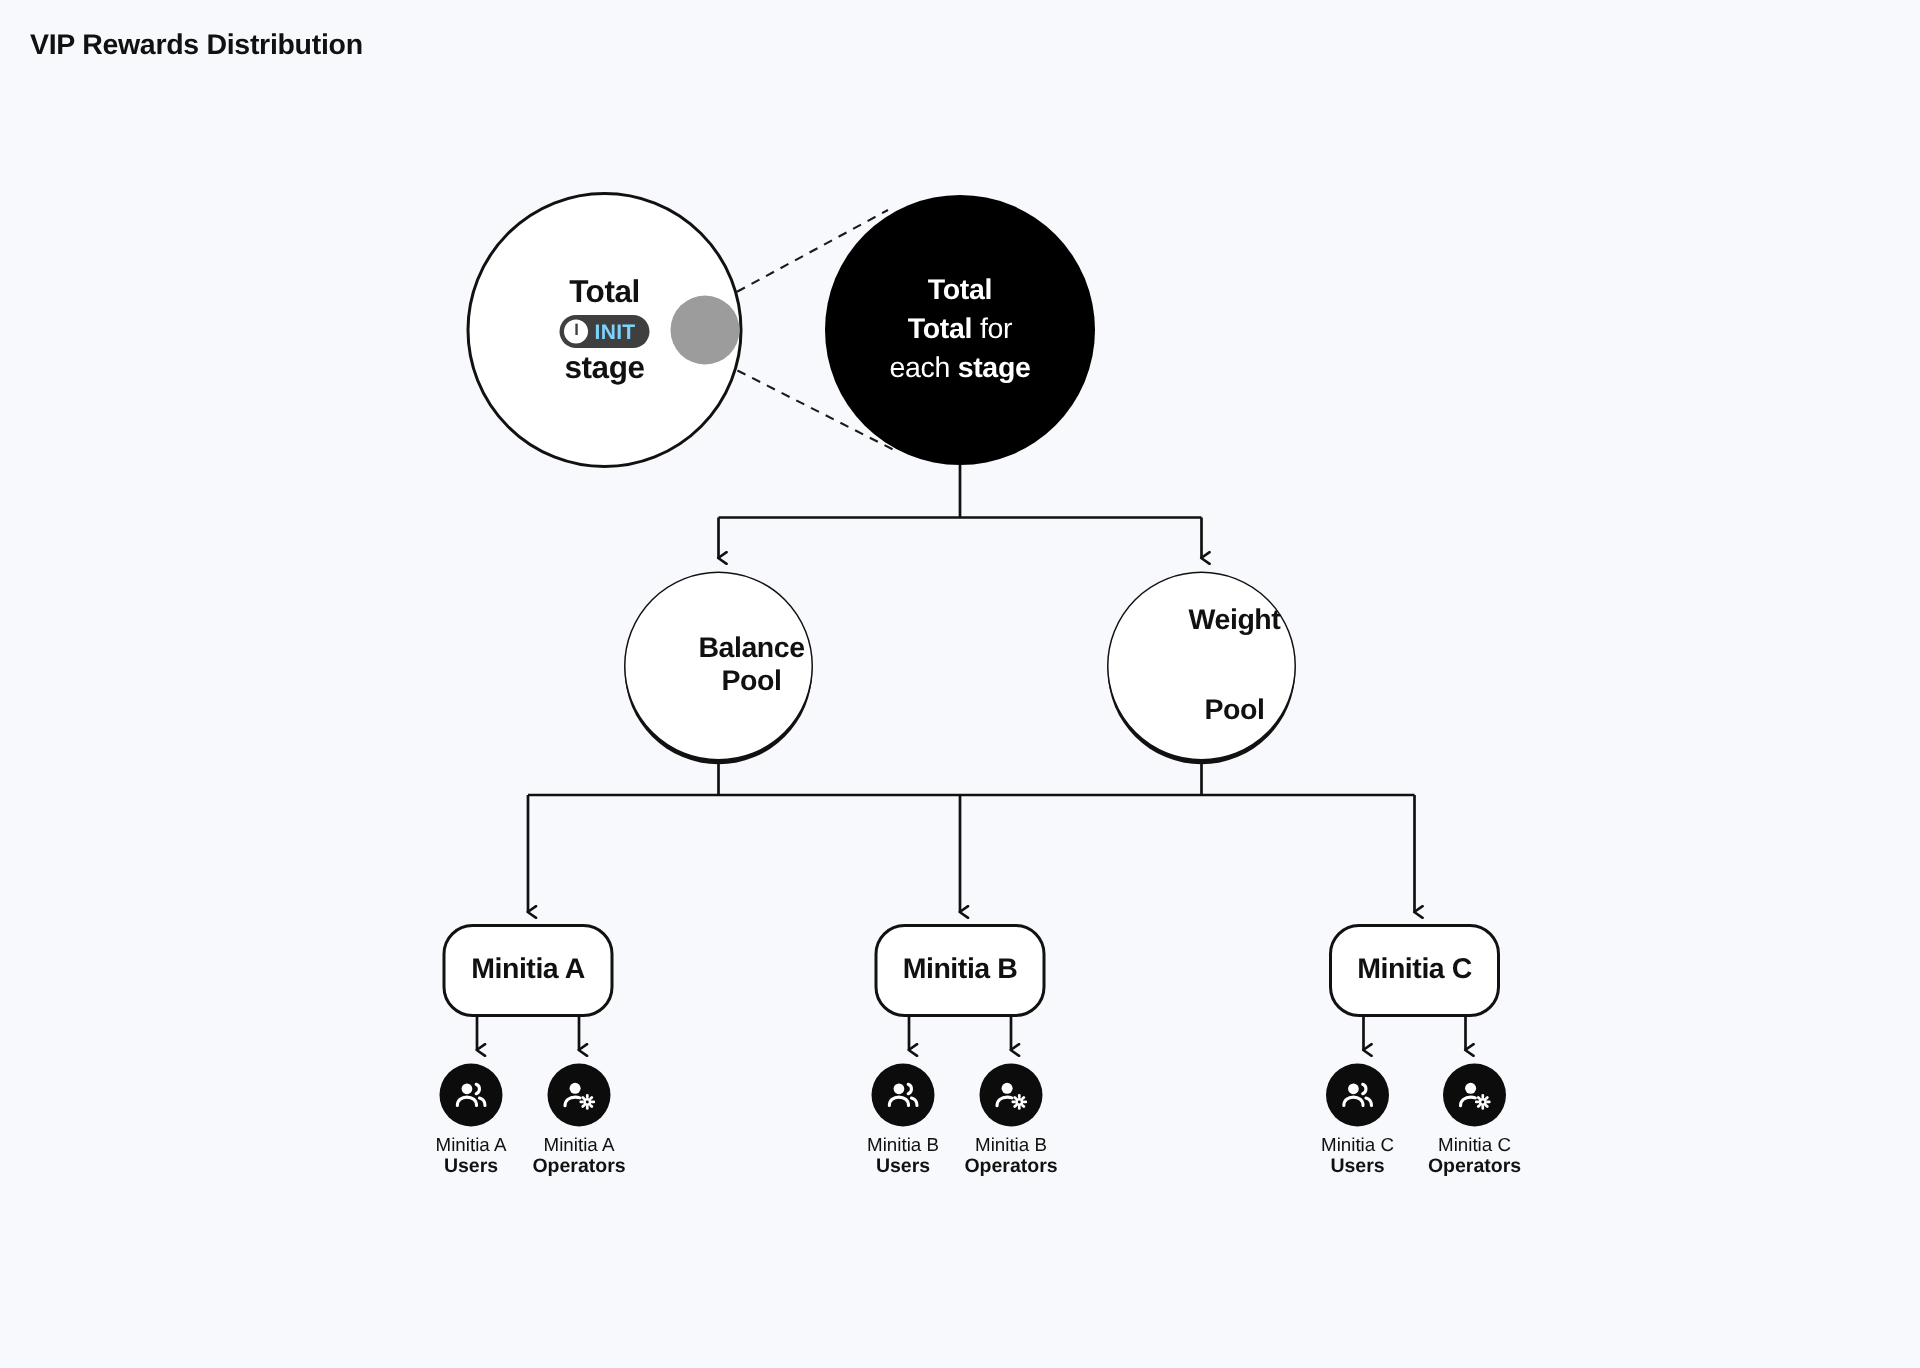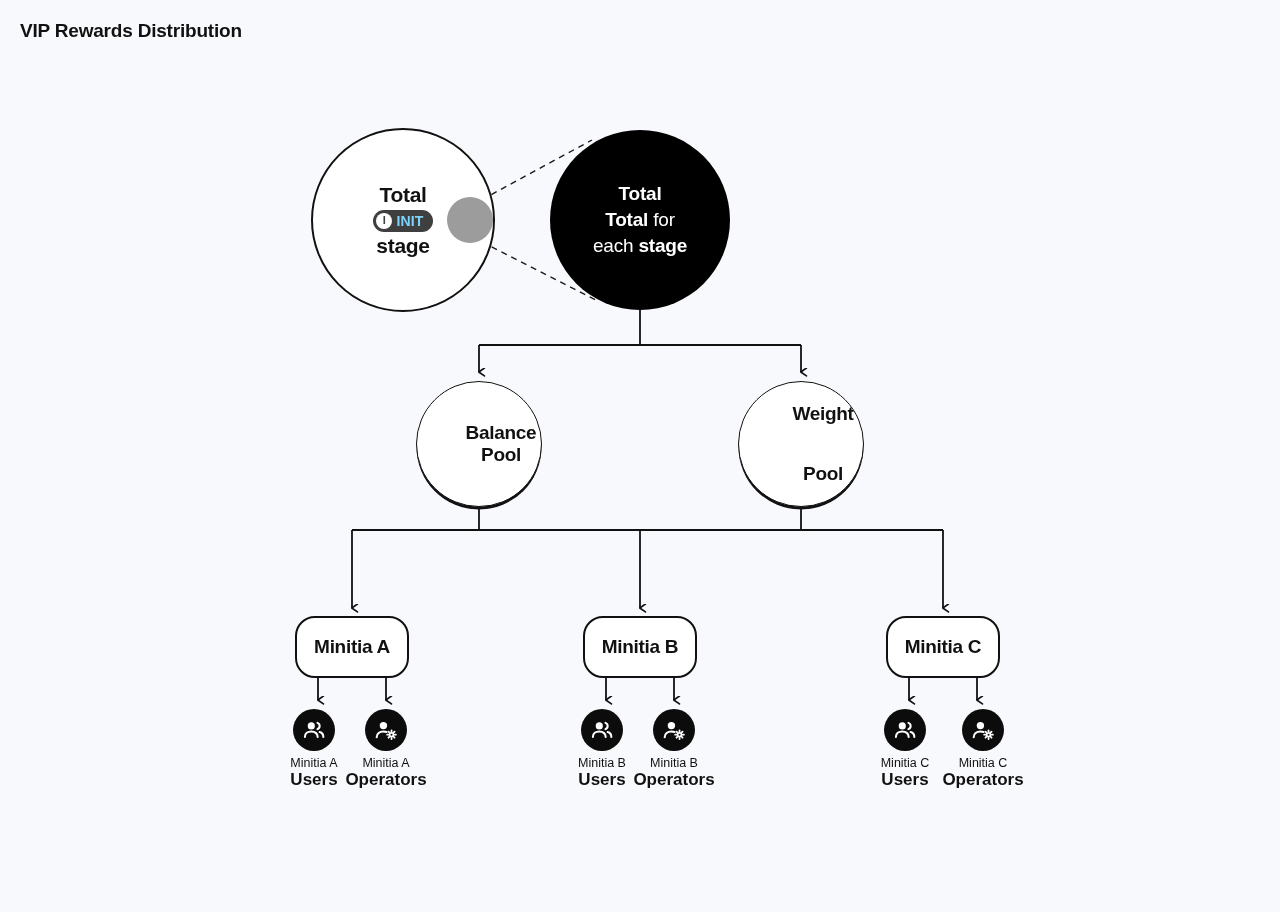--- a/index.html
+++ b/index.html
@@ -202,21 +202,21 @@
     line-height: 1.15;
     color: #111111;
   }
   .leaf-caption .cap-top {
     display: block;
     font-size: 12.5px;
     font-weight: normal;
   }
   .leaf-caption .cap-bottom {
     display: block;
-    font-size: 17px;
+    font-size: 13px;
     font-weight: bold;
   }
 </style>
 </head>
 <body>
 
 <div id="canvas">
 
   <div id="page-title">VIP Rewards Distribution</div>
 

